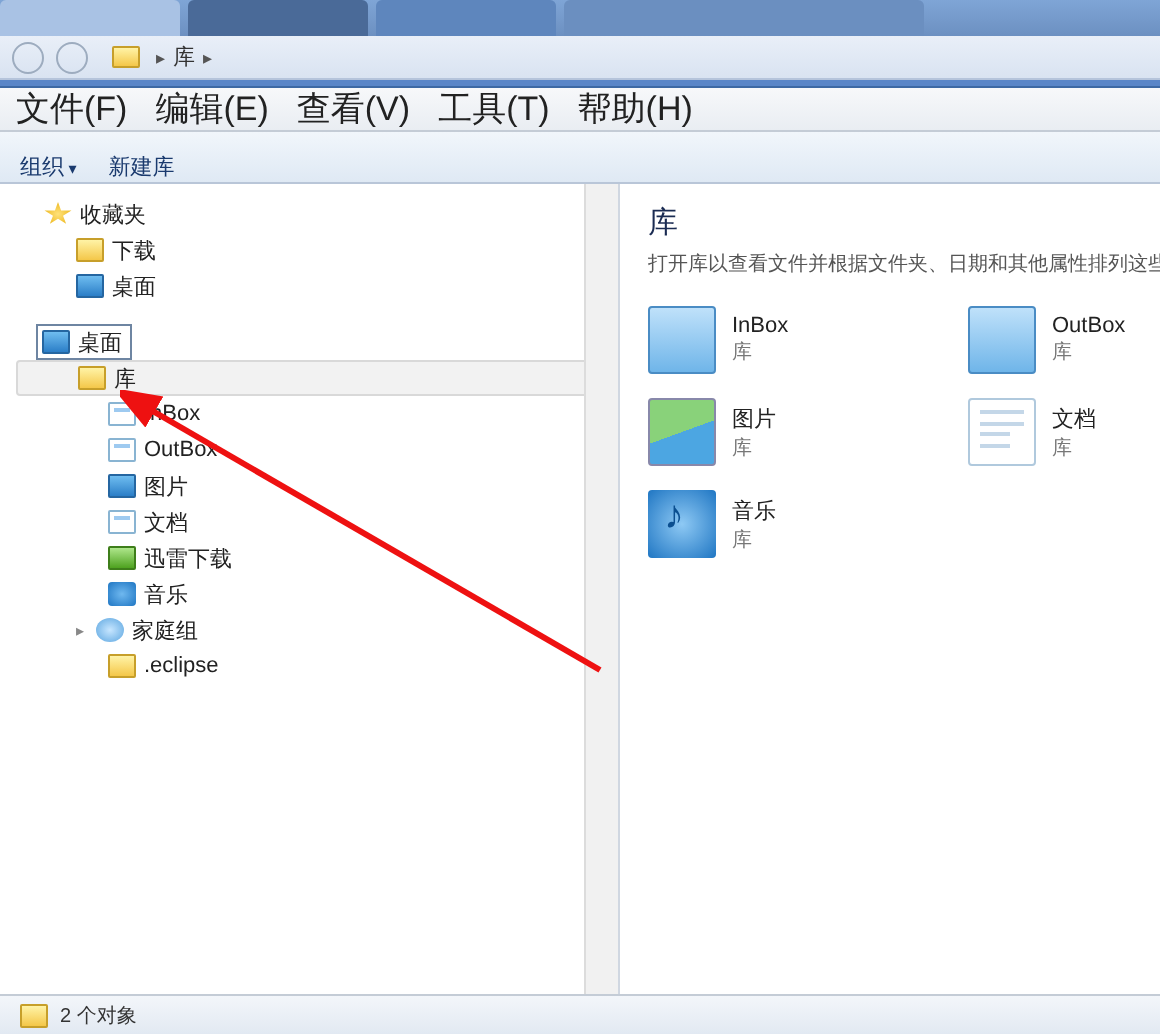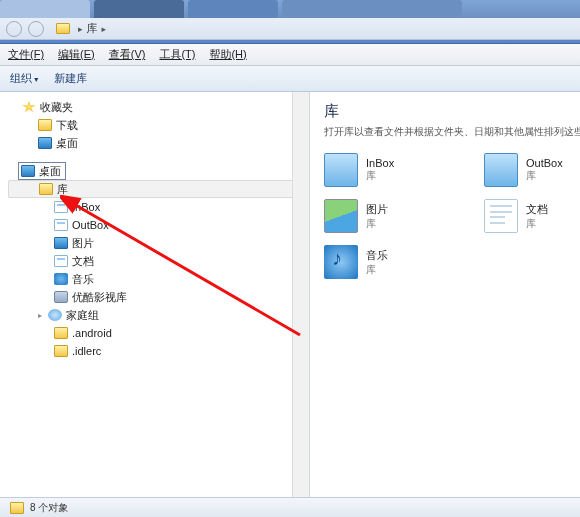--- a/index.html
+++ b/index.html
@@ -13,23 +13,23 @@
 
   .addr { height: 22px; background: linear-gradient(#e9eff8, #d9e3f1); display: flex; align-items: center; border-bottom: 1px solid #b5c4db; }
   .nav-btn { width: 16px; height: 16px; border: 1px solid #9dacbf; border-radius: 50%; margin-left: 6px; }
   .path { display: flex; align-items: center; margin-left: 12px; font-size: 11px; color: #333; }
   .folder-icon { width: 14px; height: 11px; background: linear-gradient(#fff3a6,#f4c749); border: 1px solid #c79f2a; border-radius: 1px; display: inline-block; margin-right: 4px; }
   .chev { margin: 0 4px; color: #555; font-size: 9px; }
 
   .titlebar-stripe { height: 4px; background: #5a86c8; border-bottom: 1px solid #3d69a4; }
 
   .menu { height: 22px; background: linear-gradient(#f7f8fa,#e9edf2); display: flex; align-items: center; border-bottom: 1px solid #c4ccd6; padding-left: 8px; }
-  .menu-item { font-size: 11px; color: #222; margin-right: 14px; cursor: default; text-decoration: underline; }
-
-  .toolbar { height: 26px; background: linear-gradient(#f1f6fb,#dfe9f4); display: flex; align-items: center; border-bottom: 1px solid #b9c6d8; padding-left: 10px; }
+  .menu-item { font-size: 17px; color: #222; margin-right: 14px; cursor: default; }
+
+  .toolbar { height: 26px; background: linear-gradient(#f1f6fb,#dfe9f4); display: flex; align-items: flex-end; border-bottom: 1px solid #b9c6d8; padding-left: 10px; }
   .tool { font-size: 11px; color: #1a3a6e; margin-right: 16px; cursor: default; }
   .tool.drop::after { content: " ▾"; font-size: 8px; }
 
   .workarea { position: absolute; top: 92px; left: 0; right: 0; bottom: 20px; display: flex; }
   .sidebar { width: 310px; border-right: 1px solid #d0d7e1; overflow-y: auto; position: relative; }
   .tree { font-size: 11px; color: #222; padding: 6px 0; }
   .tnode { display: flex; align-items: center; height: 18px; padding-left: 22px; cursor: default; }
   .tnode.l2 { padding-left: 38px; }
   .tnode.l3 { padding-left: 54px; }
   .tnode.sel { background: #f2f2f2; border: 1px solid #d9d9d9; border-radius: 2px; margin: 0 8px; padding-left: 30px; }
@@ -144,41 +144,37 @@
         </div>
       <div class="tnode l3">
           <span class="ti i-desktop"></span>
           <span>图片</span>
         </div>
       <div class="tnode l3">
           <span class="ti i-file"></span>
           <span>文档</span>
         </div>
       <div class="tnode l3">
+          <span class="ti i-green"></span>
+          <span>迅雷下载</span>
+        </div>
+      <div class="tnode l3">
           <span class="ti i-music"></span>
           <span>音乐</span>
-        </div>
-      <div class="tnode l3">
-          <span class="ti i-disk"></span>
-          <span>优酷影视库</span>
         </div>
 
       <div class="tnode l2">
           <span class="tri">▸</span>
           <span class="ti i-home"></span>
           <span>家庭组</span>
         </div>
 
       <div class="tnode l3">
           <span class="ti i-folder"></span>
-          <span>.android</span>
-        </div>
-      <div class="tnode l3">
-          <span class="ti i-folder"></span>
-          <span>.idlerc</span>
+          <span>.eclipse</span>
         </div>
 
     </div>
     <div class="scrollbar-v"></div>
   </div>
 
   <div class="content">
     <h1>库</h1>
     <div class="sub">打开库以查看文件并根据文件夹、日期和其他属性排列这些文件。</div>
     <div class="items">
@@ -216,21 +212,21 @@
             <div class="nm">音乐</div>
             <div class="sb">库</div>
           </div>
         </div>
     </div>
   </div>
 </div>
 
 <div class="status">
   <span class="ti i-folder"></span>
-  <span>8 个对象</span>
+  <span>2 个对象</span>
 </div>
 
 <svg class="arrow" style="left:60px; top:195px;" width="250" height="150">
   <defs>
       <marker id="ah" markerWidth="10" markerHeight="10" refX="2" refY="3" orient="auto">
         <path d="M0,0 L0,6 L8,3 z" fill="#e11"></path>
       </marker>
     </defs>
   <line x1="240" y1="140" x2="12" y2="8" stroke="#e11" stroke-width="3" marker-end="url(#ah)"></line>
 </svg>

